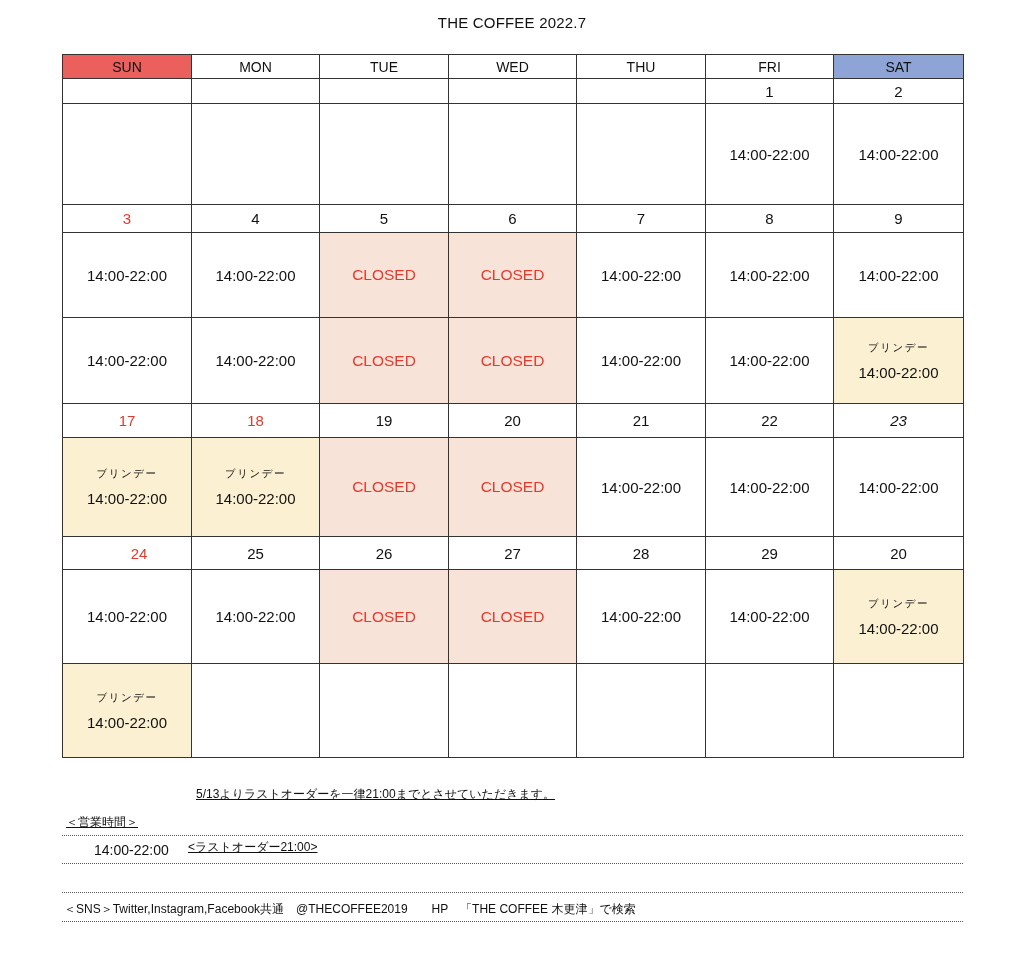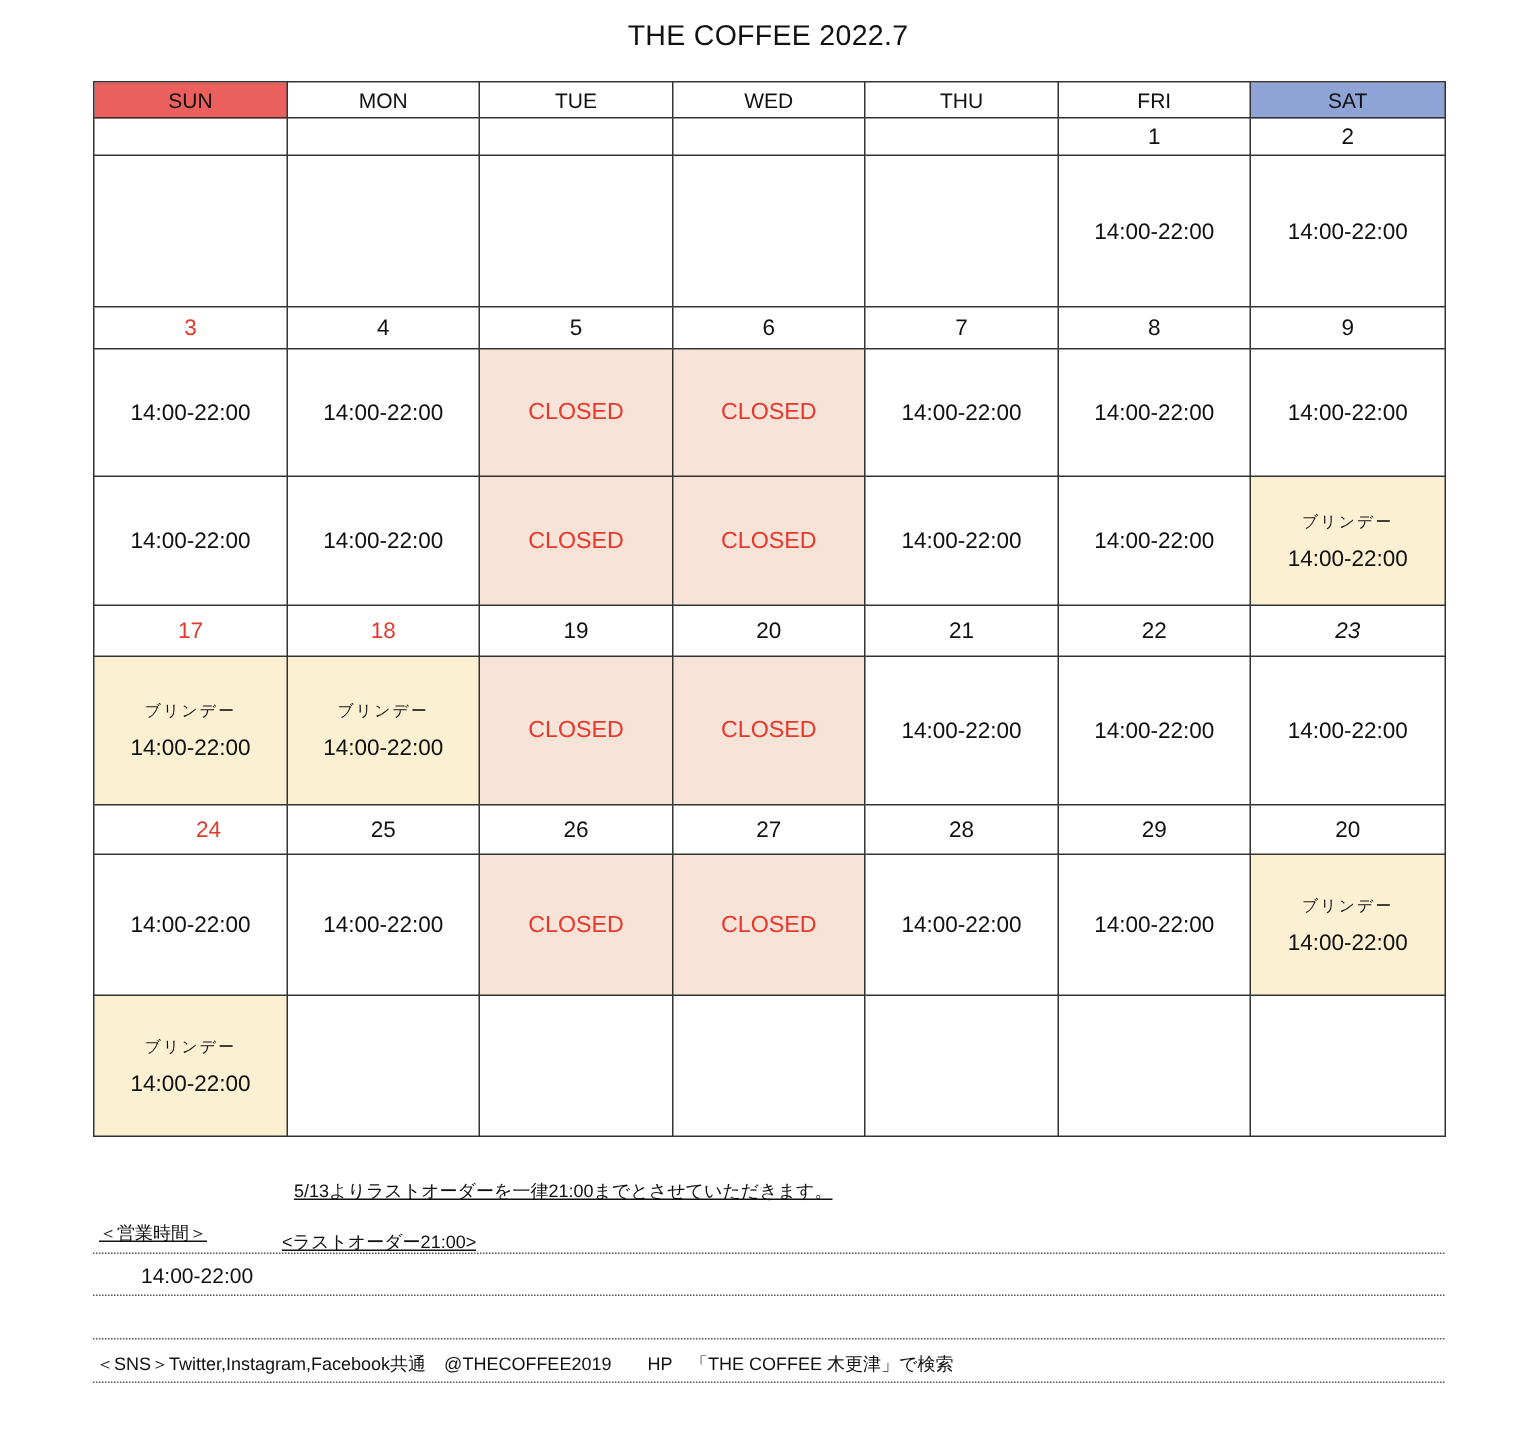--- a/index.html
+++ b/index.html
@@ -1,17 +1,17 @@
 <!DOCTYPE html>
 <html><head>
 <meta charset="utf-8">
 <style>
   html, body { margin: 0; padding: 0; background: #ffffff; }
   body { width: 1024px; height: 958px; position: relative; font-family: "Liberation Sans", "DejaVu Sans", sans-serif; color: #111; overflow: hidden; }
-  .title { position: absolute; top: 14px; left: 0; width: 1024px; text-align: center; font-size: 19px; letter-spacing: 0.2px; }
+  .title { position: absolute; top: 14px; left: 0; width: 1024px; text-align: center; font-size: 15px; letter-spacing: 0.2px; }
   table.cal { position: absolute; left: 62px; top: 54px; width: 901px; border-collapse: collapse; table-layout: fixed; border-radius: 16px; }
   table.cal td, table.cal th { border: 1.5px solid #333; padding: 0; text-align: center; vertical-align: middle; }
   table.cal th { height: 23px; font-weight: normal; font-size: 14px; }
   th.sun { background: #eb5f5d; }
   th.sat { background: #8fa4d6; }
   td.daynum { font-size: 15px; }
   td.daynum.red { color: #e03a2f; }
   td.body { font-size: 15px; }
   td.closed { background: #f7e3d8; color: #e8382c; font-size: 15.5px; }
   td.event { background: #fbf0d1; }
@@ -155,18 +155,18 @@
         <td class="body" style="height: 93px;"></td>
       </tr>
     </tbody>
 </table>
 
 <div class="notes" style="top:0;">
   <span class="ntext u" style="left:4px; top:814px;">＜営業時間＞</span>
   <span class="ntext u" style="left:134px; top:786px;">5/13よりラストオーダーを一律21:00までとさせていただきます。</span>
   <div class="noteline" style="top:835px;"></div>
   <span class="ntext" style="left:32px; top:842px; font-size:14px;">14:00-22:00</span>
-  <span class="ntext u" style="left:126px; top:820px;"> &lt;ラストオーダー21:00&gt;</span>
+  <span class="ntext u" style="left:126px; top:839px;"> &lt;ラストオーダー21:00&gt;</span>
   <div class="noteline" style="top:863px;"></div>
   <div class="noteline" style="top:892px;"></div>
   <span class="ntext" style="left:2px; top:901px; font-size:12px;">＜SNS＞Twitter,Instagram,Facebook共通　@THECOFFEE2019　　HP　「THE COFFEE 木更津」で検索</span>
   <div class="noteline" style="top:921px;"></div>
 </div>
 
 </body></html>

